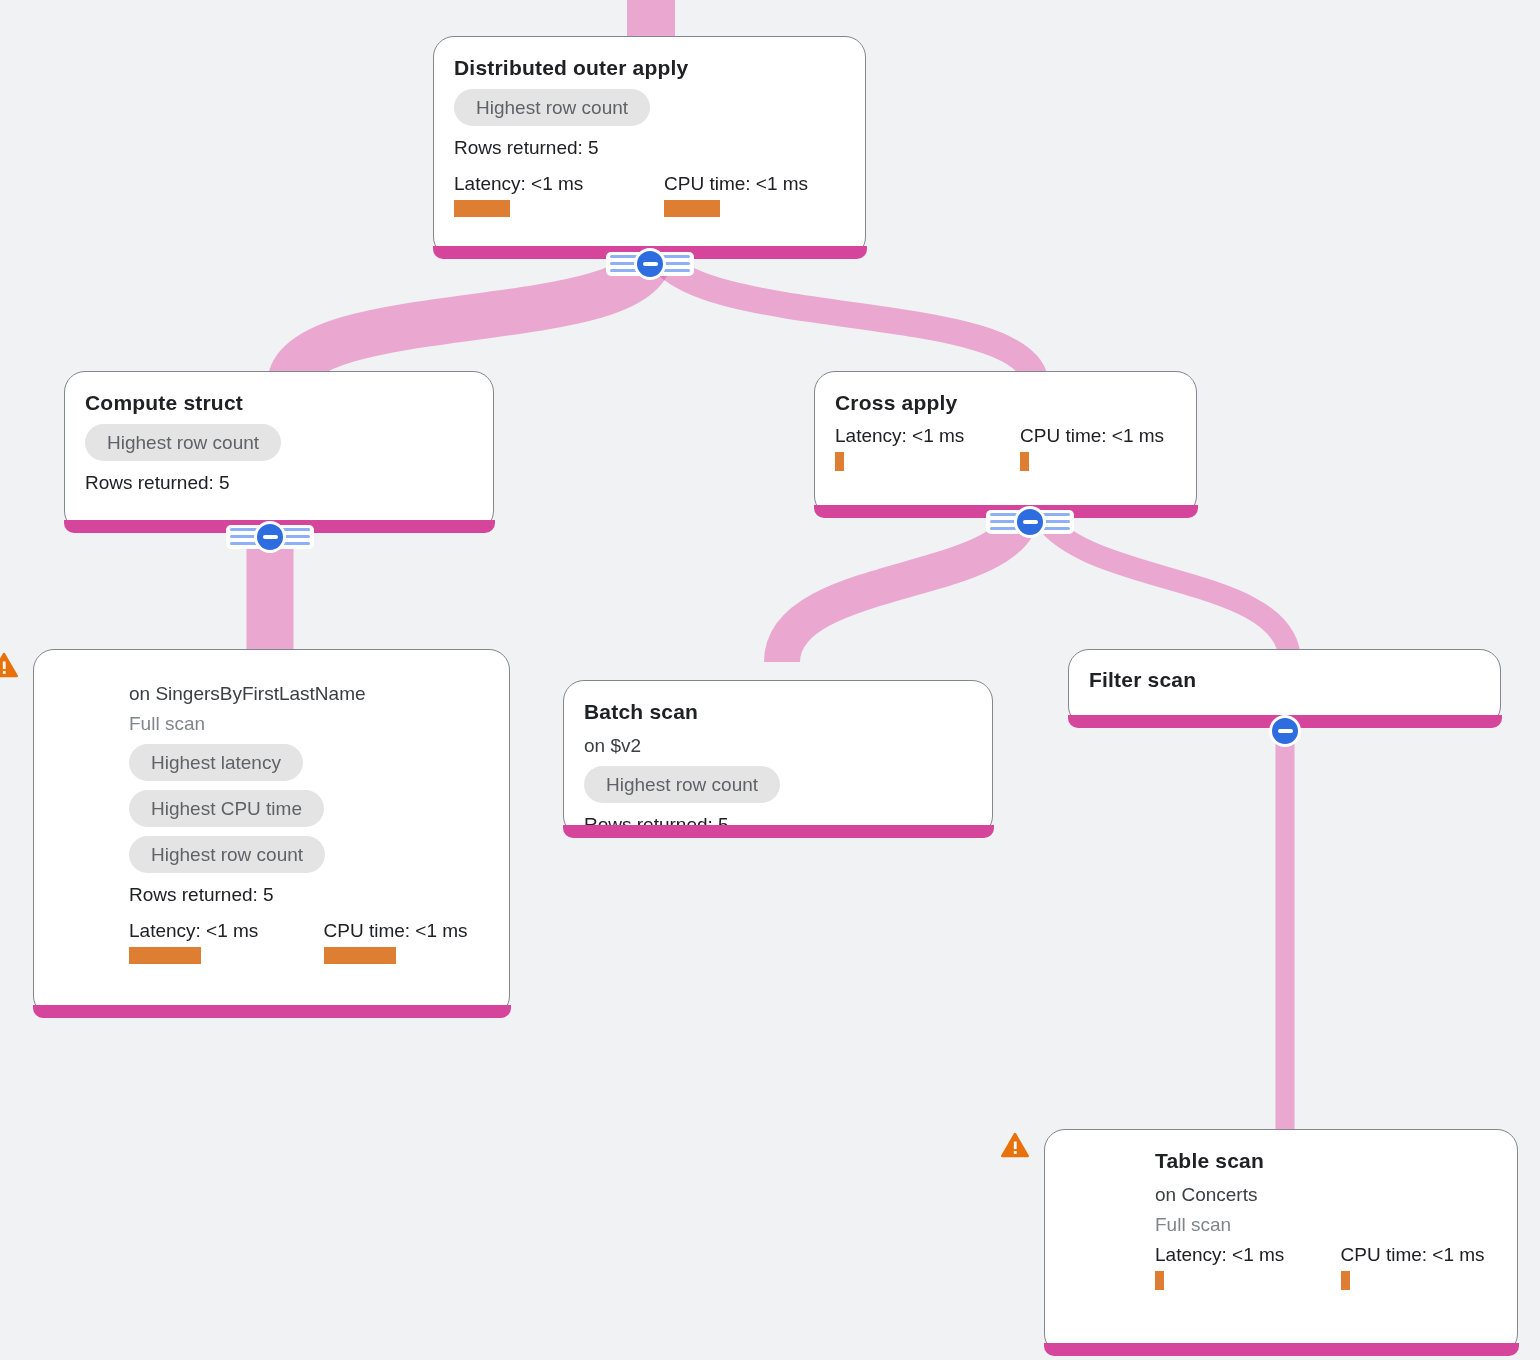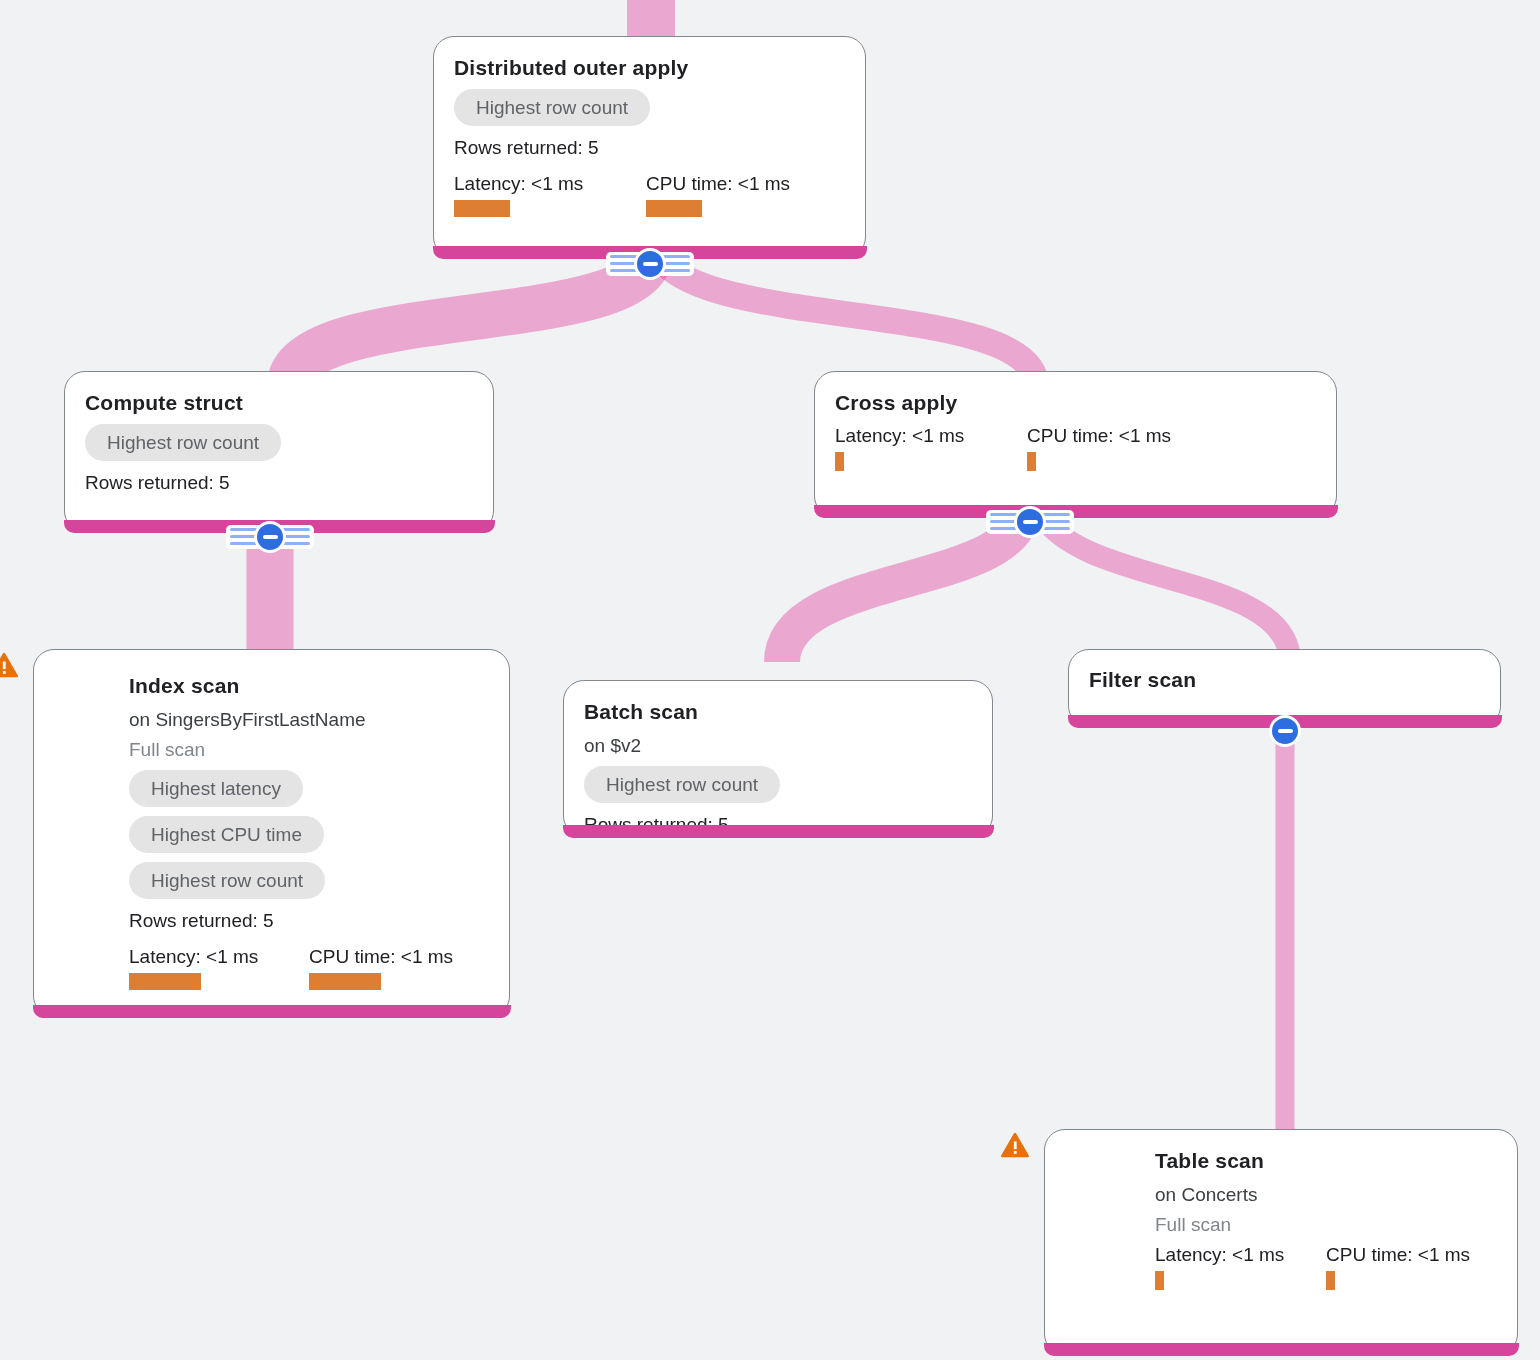--- a/index.html
+++ b/index.html
@@ -42,21 +42,21 @@
   .warn-icon{position:absolute;left:-44px;top:2px;width:28px;height:26px;}
   .title{font-size:21px;font-weight:700;letter-spacing:.2px;margin:2px 0 0 0;}
   .subtitle{font-size:19px;color:var(--text-sub);margin-top:11px;}
   .scan-type{font-size:19px;color:var(--text-muted);margin-top:8px;}
   .badge{
     display:inline-block;background:var(--badge-bg);color:var(--badge-text);
     font-size:19px;line-height:1;border-radius:19px;padding:9px 22px;margin-top:9px;
   }
   .badges{display:flex;flex-direction:column;align-items:flex-start;}
   .rows{font-size:19px;margin-top:11px;}
-  .metrics{display:flex;margin-top:14px;}
+  .metrics{display:flex;margin-top:14px;gap:29px;}
   .metric{width:192px;}
   .metric .label{font-size:19px;}
   .metric .mbar{background:var(--bar-orange);margin-top:5px;}
   .mbar.wide{width:56px;height:17px;}
   .mbar.widest{width:72px;height:17px;}
   .mbar.tiny{width:9px;height:19px;}
   
   .collapse{position:absolute;z-index:2;width:88px;height:24px;}
   .collapse .pillbg{position:absolute;inset:0;background:#fff;border-radius:5px;}
   .collapse .line{position:absolute;left:4px;right:4px;height:3px;background:var(--button-line-blue);border-radius:2px;}
@@ -127,21 +127,21 @@
 <div class="collapse" style="left:226px;top:525px;">
   <div class="pillbg"></div>
   <div class="line l1"></div>
     <div class="line l2"></div>
     <div class="line l3"></div>
   <div class="circle-btn">
       <div class="minus"></div>
     </div>
 </div>
 
-<div class="node" style="left:814px;top:371px;width:523px;height:146px;">
+<div class="node" style="left:814px;top:371px;width:383px;height:146px;">
   <div class="content">
     <div class="title">Cross apply</div>
     <div class="metrics" style="margin-top:10px;">
       <div class="metric">
         <div class="label">Latency: &lt;1 ms</div>
         <div class="mbar tiny"></div>
       </div>
       <div class="metric">
         <div class="label">CPU time: &lt;1 ms</div>
         <div class="mbar tiny"></div>
@@ -160,21 +160,20 @@
     </div>
 </div>
 
 <div class="node warn" style="left:33px;top:649px;width:477px;height:368px;">
   <div class="content" style="padding-left:95px;padding-top:22px;">
     <svg class="warn-icon" viewBox="0 0 24 22">
       <path d="M12 1.5 L23 20.5 H1 Z" fill="var(--warning-orange)" stroke="var(--warning-orange)" stroke-width="2" stroke-linejoin="round"></path>
       <rect x="11" y="8" width="2.4" height="6.5" fill="#fff"></rect>
       <rect x="11" y="16.2" width="2.4" height="2.4" fill="#fff"></rect>
     </svg>
-    <div class="title">Index scan</div>
     <div class="subtitle">on SingersByFirstLastName</div>
     <div class="scan-type">Full scan</div>
     <div class="badges">
       <span class="badge">Highest latency</span>
       <span class="badge">Highest CPU time</span>
       <span class="badge">Highest row count</span>
     </div>
     <div class="rows">Rows returned: 5</div>
     <div class="metrics">
       <div class="metric">

